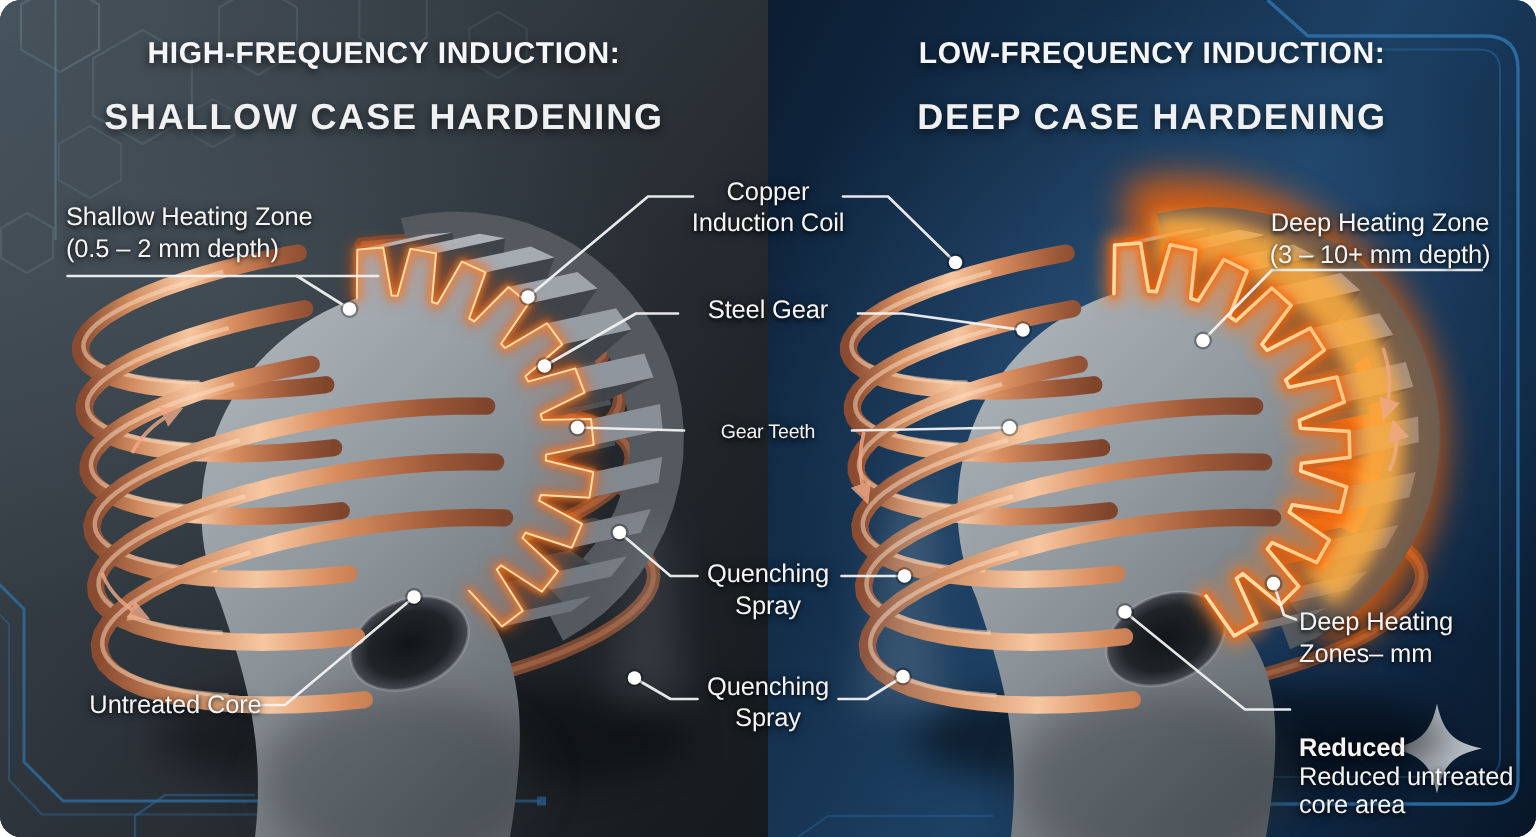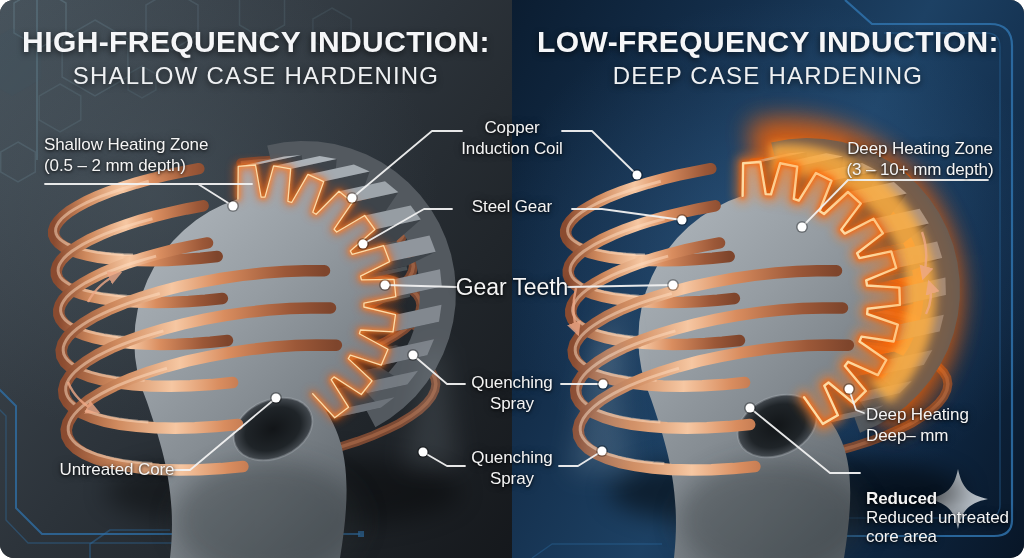--- a/index.html
+++ b/index.html
@@ -12,26 +12,26 @@
   .panel.left{left:0;background:
     radial-gradient(ellipse 90% 70% at 30% 35%, rgba(96,112,122,.28), rgba(0,0,0,0) 62%),
     linear-gradient(128deg,#47535c 0%,#3a434b 22%,#2c333a 48%,#21262b 72%,#15181c 100%);}
   .panel.right{left:512px;background:
     radial-gradient(ellipse 85% 68% at 52% 45%, rgba(66,118,168,.38), rgba(0,0,0,0) 66%),
     linear-gradient(118deg,#0b1d31 0%,#142f4c 30%,#1d4164 52%,#102a47 76%,#081627 100%);}
   svg.layer{position:absolute;inset:0;width:512px;height:558px;}
   svg.overlay{position:absolute;inset:0;width:1024px;height:558px;z-index:30;pointer-events:none;}
   .title{position:absolute;top:25px;left:0;width:100%;text-align:center;z-index:40;color:#f5f6f8;
          text-shadow:0 2px 6px rgba(0,0,0,.65);}
-  .title .t1{font-size:30px;font-weight:700;letter-spacing:.4px;}
-  .title .t2{font-size:24px;font-weight:400;letter-spacing:1.2px;margin-top:3px;color:#eef0f2;}
+  .title .t1{font-size:20px;font-weight:700;letter-spacing:.4px;}
+  .title .t2{font-size:24px;font-weight:700;letter-spacing:1.2px;margin-top:17px;color:#eef0f2;}
   .lbl{position:absolute;z-index:40;color:#f4f4f4;font-size:17px;line-height:21px;
        letter-spacing:-.1px;text-shadow:0 1px 3px rgba(0,0,0,.85),0 0 8px rgba(0,0,0,.45);}
   .lbl.center{text-align:center;}
-  .lbl.big{font-size:23px;line-height:23px;}
+  .lbl.big{font-size:13px;line-height:23px;}
   .lbl .b{font-weight:700;}
   .lbl div{white-space:nowrap;}
 </style>
 </head>
 <body>
 
 <div class="stage">
 
   <div class="panel left">
     <svg class="layer" id="svg-left" viewBox="0 0 512 558">
@@ -342,21 +342,21 @@
     <div>Untreated Core</div>
   </div>
 
   <div class="lbl center" style="left: 832px; top: 138px; width: 176px; color: rgb(244, 244, 244);">
     <div>Deep Heating Zone</div>
     <div>(3 – 10+ mm depth)</div>
   </div>
 
   <div class="lbl" style="left: 866px; top: 404px; color: rgb(244, 244, 244);">
     <div>Deep Heating</div>
-    <div>Deep– mm</div>
+    <div>Zones– mm</div>
   </div>
 
   <div class="lbl" style="left: 866px; top: 464px; line-height: 19px; color: rgb(244, 244, 244); margin-top: 25px;">
     <div class="b">Reduced</div>
     <div>Reduced untreated</div>
     <div>core area</div>
   </div>
 
   <svg class="overlay" id="overlay" viewBox="0 0 1024 558">
       <g fill="none" stroke="#f2f2f2" stroke-width="1.8" stroke-linejoin="round" stroke-linecap="round" opacity="0.95">

